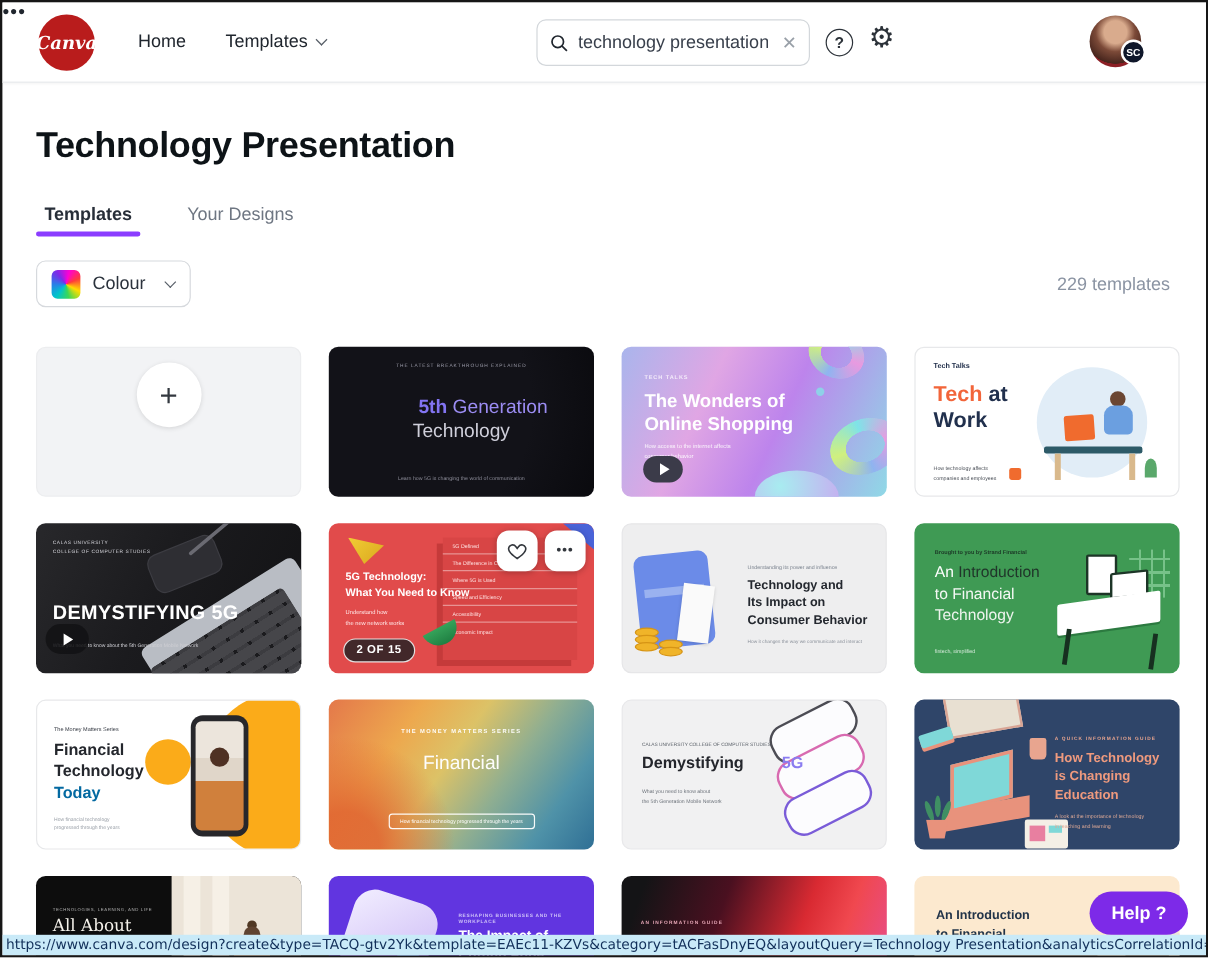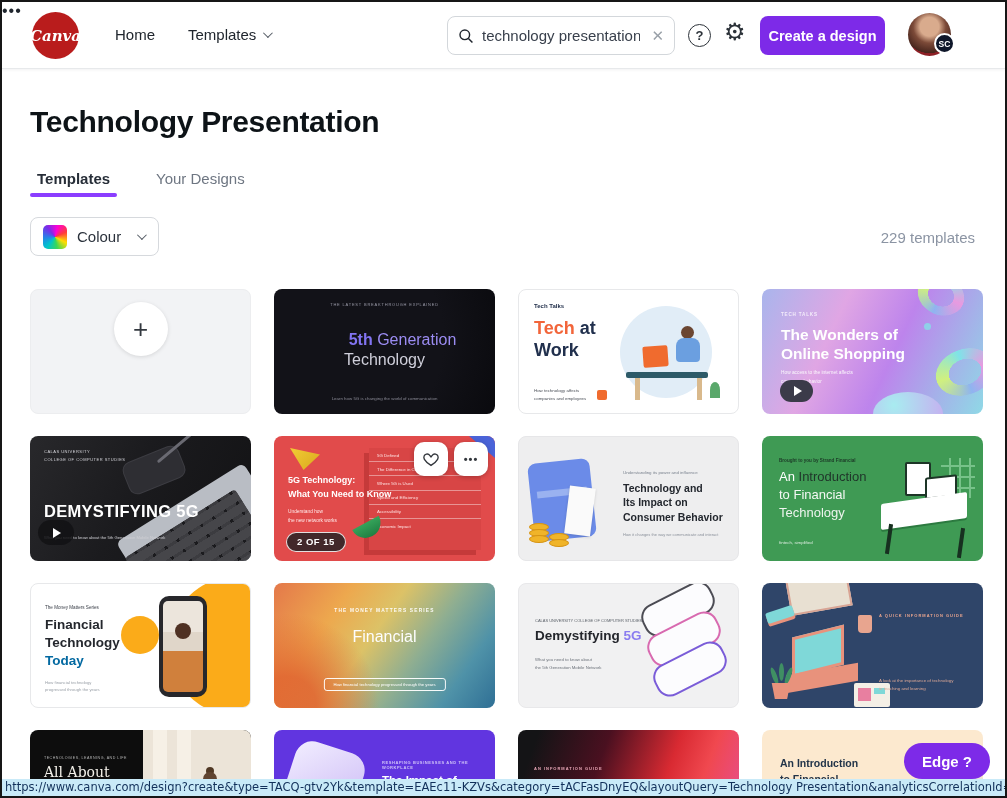--- a/index.html
+++ b/index.html
@@ -154,21 +154,21 @@
   .c-fg { background:linear-gradient(125deg,#e4784a 0%,#eda84e 26%,#dcc267 44%,#8fae91 63%,#4f92a8 82%,#2f6f95 100%); text-align:center; }
   .c-fg::after { content:""; position:absolute; inset:0; background:radial-gradient(circle at 6% 98%, rgba(224,98,48,.85) 0 12%, transparent 38%); }
   .fg-kick { position:absolute; top:25px; width:100%; font-size:4.8px; font-weight:700; letter-spacing:1.2px; color:rgba(255,255,255,.95); z-index:1; }
   .fg-t { position:absolute; top:42px; width:100%; font-size:16px; color:#fdfdfd; line-height:1.45; z-index:1; }
   .fg-pill { position:absolute; top:95px; left:50%; transform:translateX(-50%); border:1px solid rgba(255,255,255,.95); border-radius:3px; padding:3px 9px; font-size:4.2px; color:#fff; white-space:nowrap; z-index:1; }
 
   
   .c-dl { background:#f1f1f2; border:1px solid #e8e8ea; }
   .dl-kick { left:16px; top:34px; font-size:4px; color:#5c626a; }
   .dl-t { left:16px; top:44px; font-size:13.5px; font-weight:800; color:#24262c; }
-  .dl-t i { font-style:normal; color:#8a7cf0; }
+  .dl-t i { font-style:normal; color:#8a7cf0;margin-left:28px; }
   .dl-sub { left:16px; top:72px; font-size:4.3px; color:#6c727a; line-height:1.8; }
   .ph { position:absolute; width:76px; height:34px; border-radius:14px; background:#fcfcfe; transform:rotate(-27deg); }
   .ph1 { right:22px; top:8px; border:2.5px solid #4c4c54; }
   .ph2 { right:16px; top:38px; border:2.5px solid #d86ab0; }
   .ph3 { right:10px; top:68px; border:2.5px solid #7a5cd8; }
 
   
   .c-edu { background:#2f4569; }
   .edu-map { left:26px; top:-8px; width:62px; height:36px; background:#e8e0d2; transform:rotate(-10deg); border:2px solid #d8a494; }
   .edu-eraser { left:4px; top:26px; width:28px; height:11px; background:#7fd8d8; transform:rotate(-18deg); border-radius:2px; box-shadow:0 3px 0 #e8927c; }
@@ -235,21 +235,20 @@
       <svg class="search-glyph" viewBox="0 0 20 20">
           <circle cx="8.5" cy="8.5" r="6" fill="none" stroke="#20262e" stroke-width="1.8"></circle>
           <line x1="13" y1="13" x2="18" y2="18" stroke="#20262e" stroke-width="1.8"></line>
         </svg>
       <input class="search-input" value="technology presentation" style="">
       <span class="clear-x">✕</span>
     </div>
 
     <div class="help-circ">?</div>
     <div class="gear">⚙</div>
-    <button class="create-btn">Create a design</button>
     <div class="avatar"></div>
     <div class="avatar-badge">SC</div>
   </div>
 
   <div class="page-title">Technology Presentation</div>
   <div class="tab tab-templates">Templates</div>
   <div class="tab tab-designs">Your Designs</div>
   <div class="tab-underline"></div>
 
   <div class="colour-btn">
@@ -263,20 +262,39 @@
 
     <div class="card c-blank">
       <div class="plus-circle">+</div>
     </div>
 
     <div class="card c-gen5">
       <div class="g5-kick">THE LATEST BREAKTHROUGH EXPLAINED</div>
       <div class="g5-t1"><b>5th</b><span> Generation</span></div>
       <div class="g5-t2">Technology</div>
       <div class="g5-foot">Learn how 5G is changing the world of communication</div>
+    </div>
+
+    <div class="card c-won">
+      <div class="abs ring won-r1"></div>
+      <div class="abs ring won-r2"></div>
+      <div class="abs won-blob"></div>
+      <div class="abs won-dot"></div>
+      <div class="abs won-kick">TECH TALKS</div>
+      <div class="abs won-t">
+        <div>The Wonders of</div>
+        <div>Online Shopping</div>
+      </div>
+      <div class="abs won-sub">
+        <div>How access to the internet affects</div>
+        <div>consumer behavior</div>
+      </div>
+      <div class="abs play-pill won-play">
+          <span class="play-tri"></span>
+        </div>
     </div>
 
     <div class="card c-taw">
       <div class="abs taw-circle"></div>
       <div class="abs taw-mon"></div>
       <div class="abs taw-head"></div>
       <div class="abs taw-body"></div>
       <div class="abs taw-desk"></div>
       <div class="abs taw-leg1"></div>
       <div class="abs taw-leg2"></div>
@@ -284,39 +302,20 @@
       <div class="abs taw-kick">Tech Talks</div>
       <div class="abs taw-t1"><i>Tech</i><span> at</span></div>
       <div class="abs taw-t2">Work</div>
       <div class="abs taw-foot">
         <div>How technology affects</div>
         <div>companies and employees</div>
       </div>
       <div class="abs taw-cta"></div>
     </div>
 
-    <div class="card c-won">
-      <div class="abs ring won-r1"></div>
-      <div class="abs ring won-r2"></div>
-      <div class="abs won-blob"></div>
-      <div class="abs won-dot"></div>
-      <div class="abs won-kick">TECH TALKS</div>
-      <div class="abs won-t">
-        <div>The Wonders of</div>
-        <div>Online Shopping</div>
-      </div>
-      <div class="abs won-sub">
-        <div>How access to the internet affects</div>
-        <div>consumer behavior</div>
-      </div>
-      <div class="abs play-pill won-play">
-          <span class="play-tri"></span>
-        </div>
-    </div>
-
     <div class="card c-dd">
       <div class="abs dd-laptop"></div>
       <div class="abs dd-keys"></div>
       <div class="abs dd-phone"></div>
       <div class="abs dd-pen"></div>
       <div class="abs dd-kick">
         <div>CALAS UNIVERSITY</div>
         <div>COLLEGE OF COMPUTER STUDIES</div>
       </div>
       <div class="abs dd-title">DEMYSTIFYING 5G</div>
@@ -437,20 +436,25 @@
       <div class="abs edu-cup"></div>
       <div class="edu-leaf" style="left:10px; top:84px; transform:rotate(-20deg);"></div>
       <div class="edu-leaf" style="left:17px; top:80px;"></div>
       <div class="edu-leaf" style="left:24px; top:84px; transform:rotate(20deg);"></div>
       <div class="abs edu-pot"></div>
       <div class="abs edu-doc">
           <i></i>
           <b></b>
         </div>
       <div class="abs edu-kick">A QUICK INFORMATION GUIDE</div>
+      <div class="abs edu-t">
+        <div>How Technology</div>
+        <div>is Changing</div>
+        <div>Education</div>
+      </div>
       <div class="abs edu-sub">
         <div>A look at the importance of technology</div>
         <div>in teaching and learning</div>
       </div>
     </div>
 
     <div class="card c-aa">
       <div class="abs aa-photo">
         <span class="aa-win" style="left:10px;"></span>
         <span class="aa-win" style="left:34px;"></span>
@@ -480,16 +484,16 @@
     <div class="card c-cream">
       <div class="abs cream-ring"></div>
       <div class="abs cream-t">
         <div>An Introduction</div>
         <div>to Financial</div>
       </div>
     </div>
 
   </div>
 
-  <button class="help-fab">Edge ?</button>
+  <button class="help-fab">Help ?</button>
   <div class="status-bar">https://www.canva.com/design?create&amp;type=TACQ-gtv2Yk&amp;template=EAEc11-KZVs&amp;category=tACFasDnyEQ&amp;layoutQuery=Technology Presentation&amp;analyticsCorrelationId=ad4e8ef7...</div>
 
 </div>
 
 </body></html>

